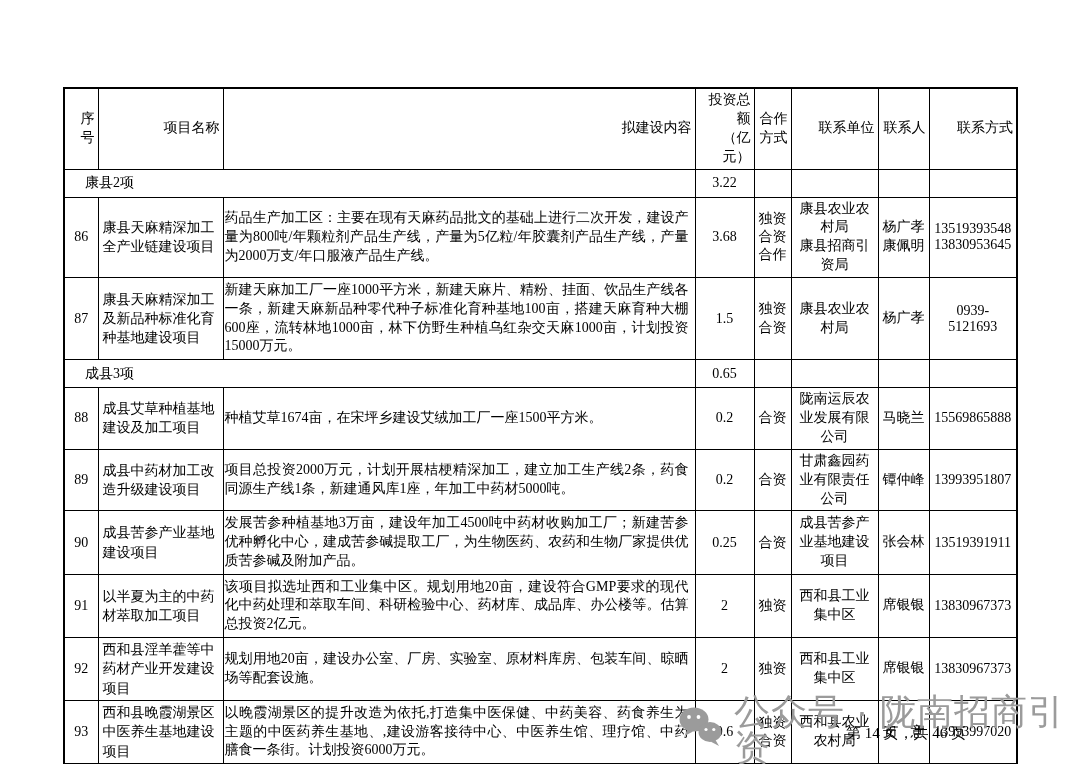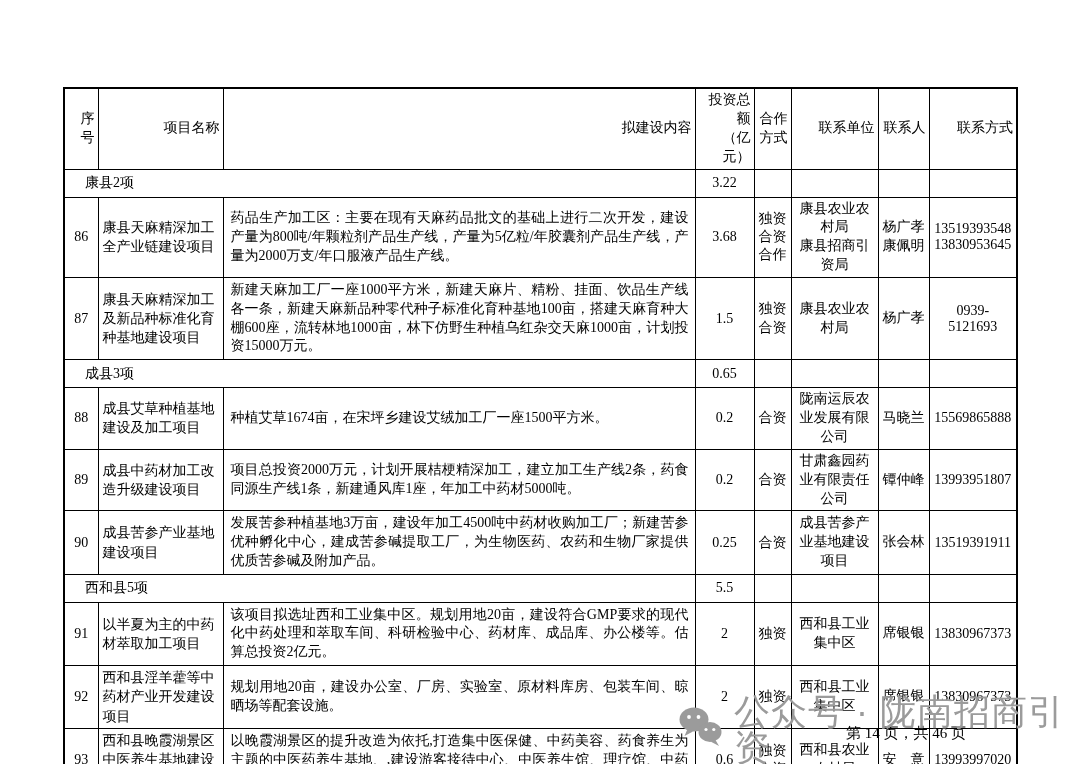--- a/index.html
+++ b/index.html
@@ -17,21 +17,21 @@
     border:1px solid #000;
     font-size:14px; font-weight:normal;
     vertical-align:middle;
     white-space:pre-line;
     padding:2px 3px;
     overflow:hidden;
   }
   .doc-table th { height:44px; text-align:right; line-height:1.35; }
   td.c { text-align:center; }
   td.name-cell { text-align:left; line-height:1.38; padding:2px 2px 2px 4px; }
-  td.content-cell { text-align:left; line-height:1.34; padding:3px 6px 3px 7px; text-align:justify; }
+  td.content-cell { text-align:left; line-height:1.34; padding:3px 6px 3px 1px; text-align:justify; }
   tr.section-row td { height:23px; }
   td.section-label-cell { text-align:left; padding-left:20px; }
   tr.project-row td.mode-cell { line-height:1.3; }
   tr.project-row td.unit-cell, tr.project-row td.person-cell { line-height:1.35; }
   .footer-page {
     position:absolute; left:63px; top:724px; width:903px;
     text-align:right; font-size:15px;
     font-family:"Liberation Serif","DejaVu Serif",serif;
   }
   .watermark {
@@ -139,28 +139,20 @@
       <tr class="project-row">
     <td class="c">90</td>
     <td class="name-cell">成县苦参产业基地建设项目</td>
     <td class="content-cell">发展苦参种植基地3万亩，建设年加工4500吨中药材收购加工厂；新建苦参优种孵化中心，建成苦参碱提取工厂，为生物医药、农药和生物厂家提供优质苦参碱及附加产品。</td>
     <td class="c">0.25</td>
     <td class="c mode-cell">合资</td>
     <td class="c unit-cell">成县苦参产业基地建设项目</td>
     <td class="c person-cell">张会林</td>
     <td class="c">13519391911</td>
   </tr>
-      <tr class="section-row">
-    <td colspan="3" class="section-label-cell">西和县5项</td>
-    <td class="c">5.5</td>
-    <td class="c"></td>
-    <td class="c"></td>
-    <td class="c"></td>
-    <td class="c"></td>
-  </tr>
       <tr class="project-row">
     <td class="c">91</td>
     <td class="name-cell">以半夏为主的中药材萃取加工项目</td>
     <td class="content-cell">该项目拟选址西和工业集中区。规划用地20亩，建设符合GMP要求的现代化中药处理和萃取车间、科研检验中心、药材库、成品库、办公楼等。估算总投资2亿元。</td>
     <td class="c">2</td>
     <td class="c mode-cell">独资</td>
     <td class="c unit-cell">西和县工业集中区</td>
     <td class="c person-cell">席银银</td>
     <td class="c">13830967373</td>
   </tr>

